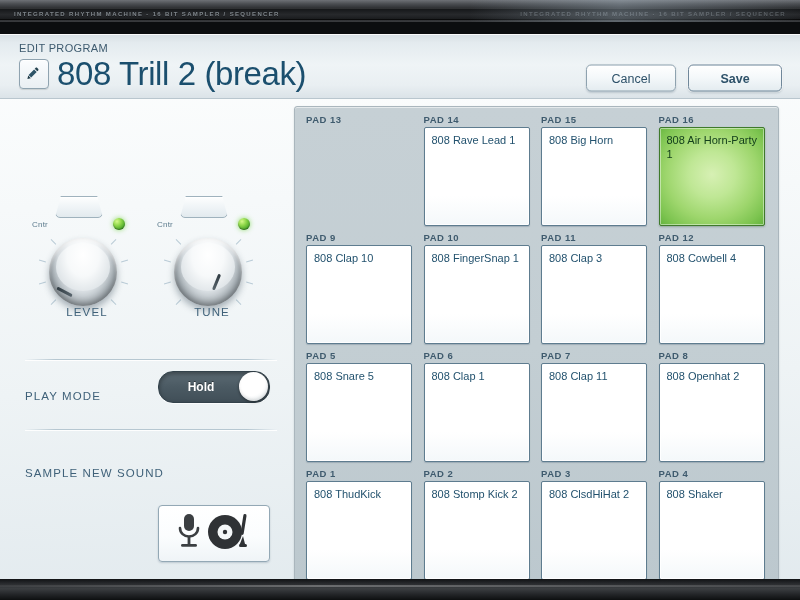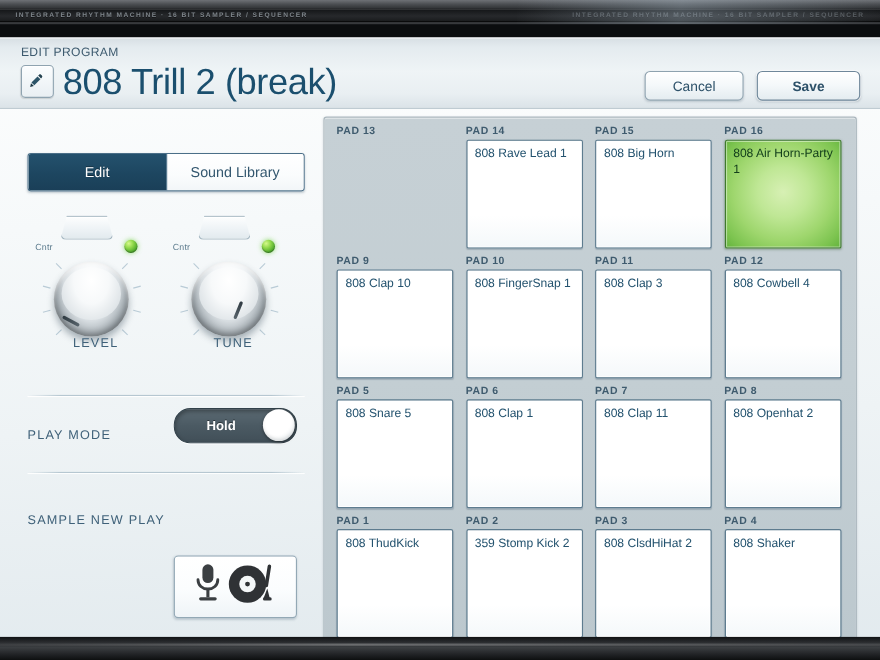--- a/index.html
+++ b/index.html
@@ -260,24 +260,20 @@
         <span class="title">808 Trill 2 (break)</span>
       </div>
       <div class="hdr-btns">
         <div class="btn">Cancel</div>
         <div class="btn primary">Save</div>
       </div>
     </div>
 
     <div class="left">
 
-      <div class="tabs">
-        <div class="tab active">Edit</div>
-        <div class="tab inactive">Sound Library</div>
-      </div>
 
       <div class="knobs">
 
         <div class="knob-unit u1">
           <div class="cap-shape"></div>
           <div class="cntr">Cntr</div>
           <div class="led"></div>
           <div class="dial-ring">
             <div class="tick" style="transform:rotate(-135deg)">
                 <i></i>
@@ -354,21 +350,21 @@
       <div class="hr h1"></div>
 
       <div class="row-label" style="left:25px;top:292px;">PLAY MODE</div>
       <div class="toggle">
         <div class="toggle-text">Hold</div>
         <div class="knobball"></div>
       </div>
 
       <div class="hr h2"></div>
 
-      <div class="row-label" style="left:25px;top:369px;">SAMPLE NEW PLAY</div>
+      <div class="row-label" style="left:25px;top:369px;">SAMPLE NEW SOUND</div>
       <div class="sampler-btn">
         <span>
           <svg width="26" height="40" viewBox="0 0 26 40" aria-hidden="true">
             <rect x="8" y="2" width="10" height="17" rx="5" fill="#3b3f42"></rect>
             <path d="M4 16c0 5 4 8.5 9 8.5S22 21 22 16" stroke="#3b3f42" stroke-width="2.6" fill="none" stroke-linecap="round"></path>
             <rect x="11.6" y="24" width="2.8" height="8" fill="#3b3f42"></rect>
             <rect x="5" y="32" width="16" height="2.8" rx="1.4" fill="#3b3f42"></rect>
           </svg>
         </span>
         <span>
@@ -457,21 +453,21 @@
           </div>
           <div class="pad-cell">
             <div class="pad-num">PAD 1</div>
             <div class="pad">
               <div class="pad-text">808 ThudKick</div>
             </div>
           </div>
           <div class="pad-cell">
             <div class="pad-num">PAD 2</div>
             <div class="pad">
-              <div class="pad-text">359 Stomp Kick 2</div>
+              <div class="pad-text">808 Stomp Kick 2</div>
             </div>
           </div>
           <div class="pad-cell">
             <div class="pad-num">PAD 3</div>
             <div class="pad">
               <div class="pad-text">808 ClsdHiHat 2</div>
             </div>
           </div>
           <div class="pad-cell">
             <div class="pad-num">PAD 4</div>

